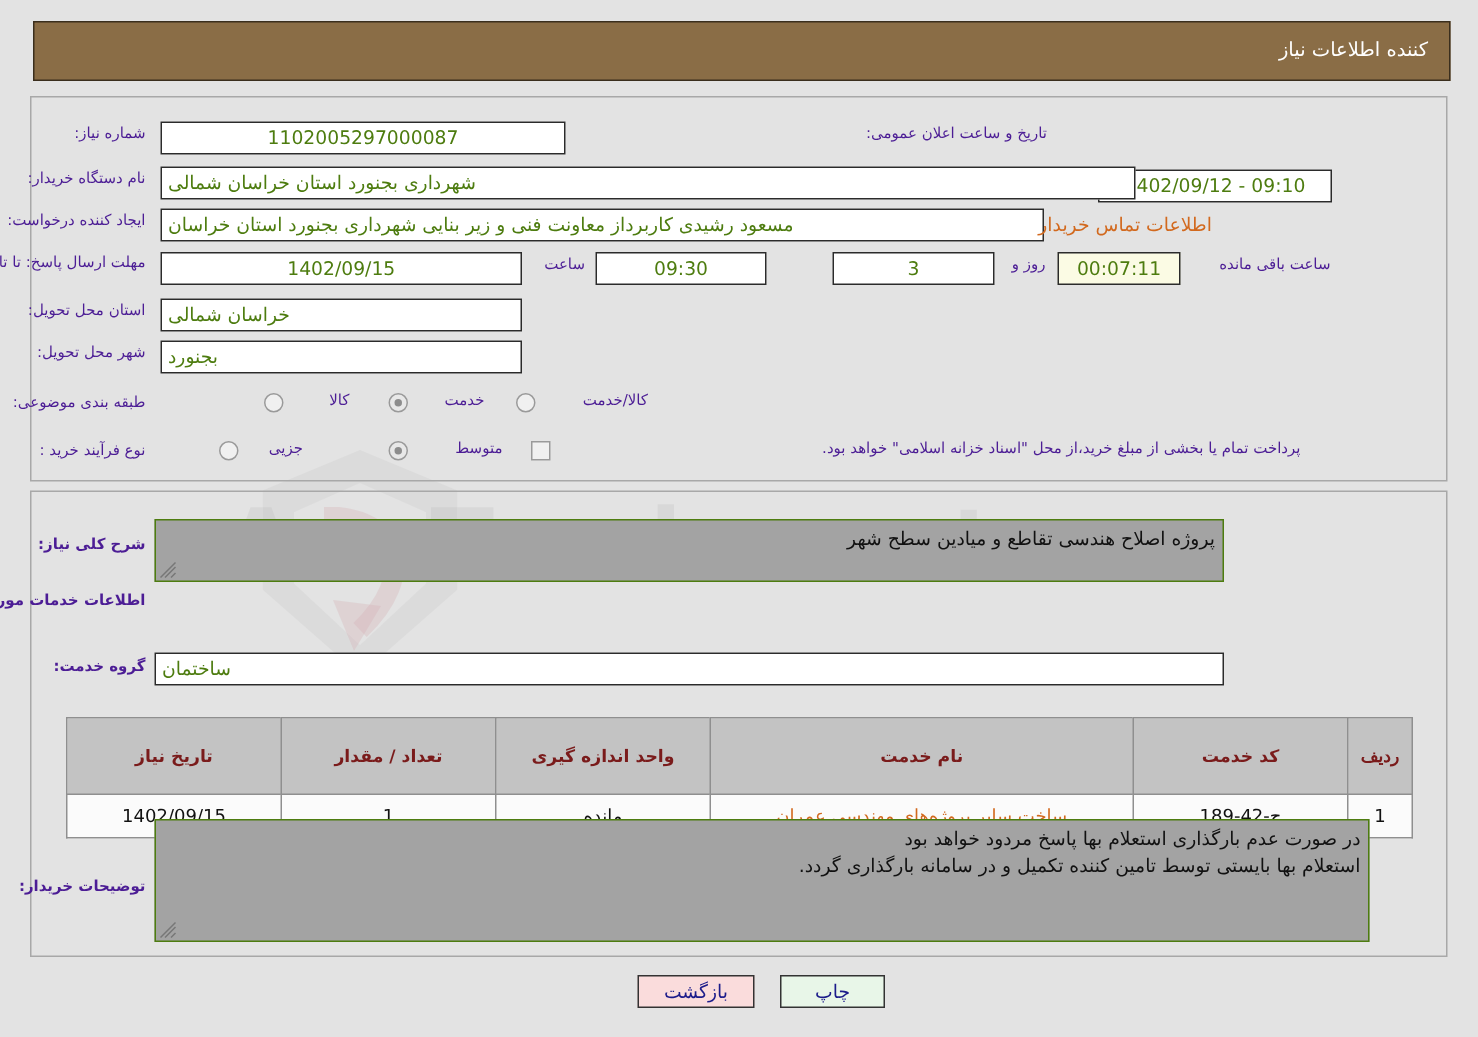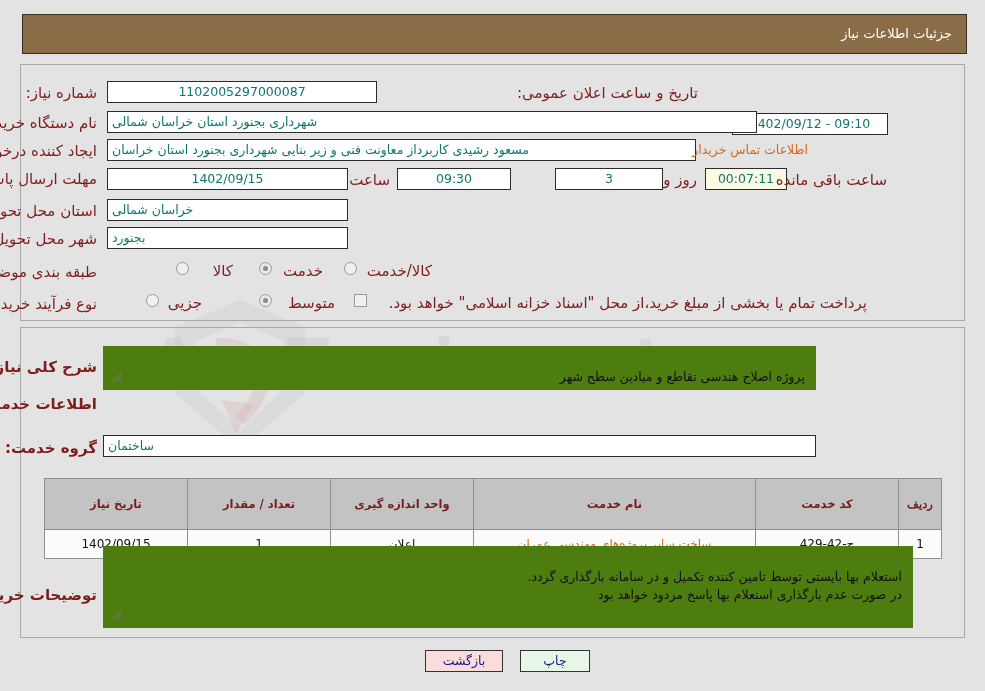--- a/index.html
+++ b/index.html
@@ -107,35 +107,35 @@
     right: 20px;
     width: 945px;
     height: 311px;
     background: transparent;
     border-color: #a8a8a8;
   }
 
   
   .lbl {
     position: absolute;
-    font-size: 15px;
-    color: #7f1d1d;
+    font-size: 10px;
+    color: #4c1d95;
     white-space: nowrap;
     text-align: right;
     z-index: 4;
   }
   .lbl-bold { font-weight: bold; }
 
   .fld {
     position: absolute;
     background: #ffffff;
     border: 1px solid #2b2b2b;
     box-sizing: border-box;
     font-size: 12.5px;
-    color: #0f766e;
+    color: #4d7c0f;
     line-height: 20px;
     height: 22px;
     padding: 0 4px;
     white-space: nowrap;
     overflow: hidden;
     z-index: 4;
     font-family: "DejaVu Sans", "Liberation Sans", sans-serif;
   }
   .fld.center { text-align: center; }
   .fld.right  { text-align: left; }
@@ -179,26 +179,26 @@
     height: 13px;
     background: #f0f0f0;
     border: 1px solid #9a9a9a;
     box-sizing: border-box;
     z-index: 5;
   }
 
   
   .ta {
     position: absolute;
-    background: #4d7c0f;
-    border: 6px solid #4d7c0f;
+    background: #a3a3a3;
+    border: 1px solid #4d7c0f;
     box-sizing: border-box;
     font-size: 12.5px;
     color: #111111;
-    padding: 16px 5px;
+    padding: 3px 5px;
     text-align: right;
     line-height: 18px;
     z-index: 4;
     overflow: hidden;
   }
   .ta-grip {
     position: absolute;
     bottom: 1px;
     left: 2px;
     width: 12px;
@@ -259,21 +259,21 @@
   <div class="wm-shield"></div>
   <div class="wm-shield-inner"></div>
   <svg class="wm-arrow" viewBox="0 0 90 100">
     <path d="M20 6 C 72 6, 82 46, 44 82" stroke="rgba(200,120,130,0.30)" stroke-width="13" fill="none"></path>
     <path d="M58 66 L 40 96 L 26 62 Z" fill="rgba(200,120,130,0.30)"></path>
   </svg>
   <div class="wm-text">AnaTender.net</div>
 </div>
 
 <div class="topbar">
-  <div class="topbar-title">جزئیات اطلاعات نیاز</div>
+  <div class="topbar-title">کننده اطلاعات نیاز</div>
 </div>
 
 <div class="panel" id="panel-top"></div>
 
 <div class="lbl" style="top:84px; right:888px;">شماره نیاز:</div>
 <div class="fld center" style="top:81px; right:608px; width:270px;">1102005297000087</div>
 <div class="lbl" style="top:84px; right:287px;">تاریخ و ساعت اعلان عمومی:</div>
 <div class="fld center" style="top:81px; right:97px; width:156px;margin-top:32px;">09:10 - 1402/09/12</div>
 
 <div class="lbl" style="top:114px; right:888px;">نام دستگاه خریدار:</div>
@@ -336,32 +336,32 @@
       <th style="width:130px;">کد خدمت</th>
       <th>نام خدمت</th>
       <th style="width:130px;">واحد اندازه گیری</th>
       <th style="width:130px;">تعداد / مقدار</th>
       <th style="width:130px;">تاریخ نیاز</th>
     </tr>
   </thead>
   <tbody>
     <tr>
       <td>1</td>
-      <td>ج-42-429</td>
+      <td>ج-42-189</td>
       <td class="svc">ساخت سایر پروژه‌های مهندسی عمران</td>
-      <td>اعلان</td>
+      <td>مانده</td>
       <td>1</td>
       <td>1402/09/15</td>
     </tr>
   </tbody>
 </table>
 
 <div class="lbl lbl-bold" style="top:586px; right:888px;">توضیحات خریدار:</div>
 <div class="ta" style="top:546px; right:72px; width:810px; height:82px;">
+  <div>در صورت عدم بارگذاری استعلام بها پاسخ مردود خواهد بود</div>
   <div>استعلام بها بایستی توسط تامین کننده تکمیل و در سامانه بارگذاری گردد.</div>
-  <div>در صورت عدم بارگذاری استعلام بها پاسخ مردود خواهد بود</div>
   <svg class="ta-grip" viewBox="0 0 12 12">
     <path d="M1 11 L11 1 M4 11 L11 4 M8 11 L11 8" stroke="#777" stroke-width="1" fill="none"></path>
   </svg>
 </div>
 
 <div class="btn btn-print" style="top:650px; right:395px; width:70px;">چاپ</div>
 <div class="btn btn-back" style="top:650px; right:482px; width:78px;">بازگشت</div>
 
 </body></html>

